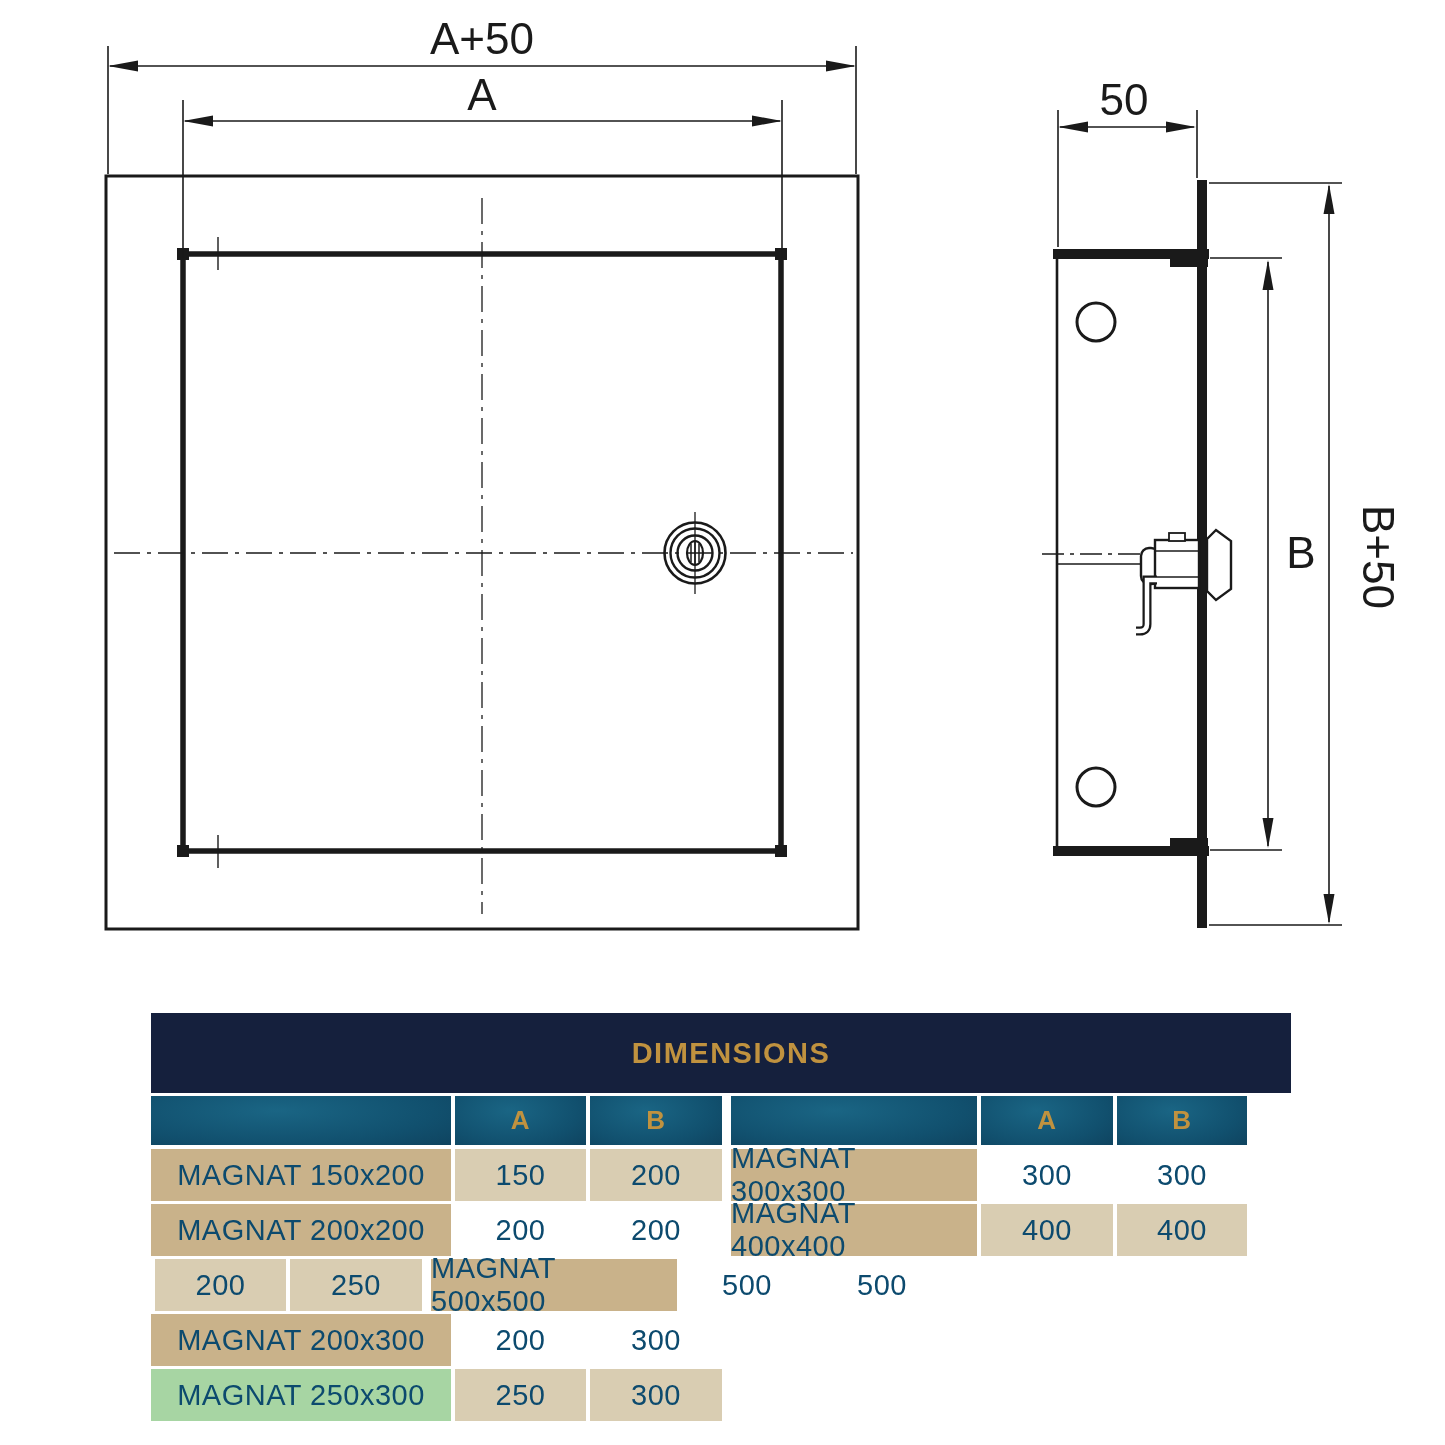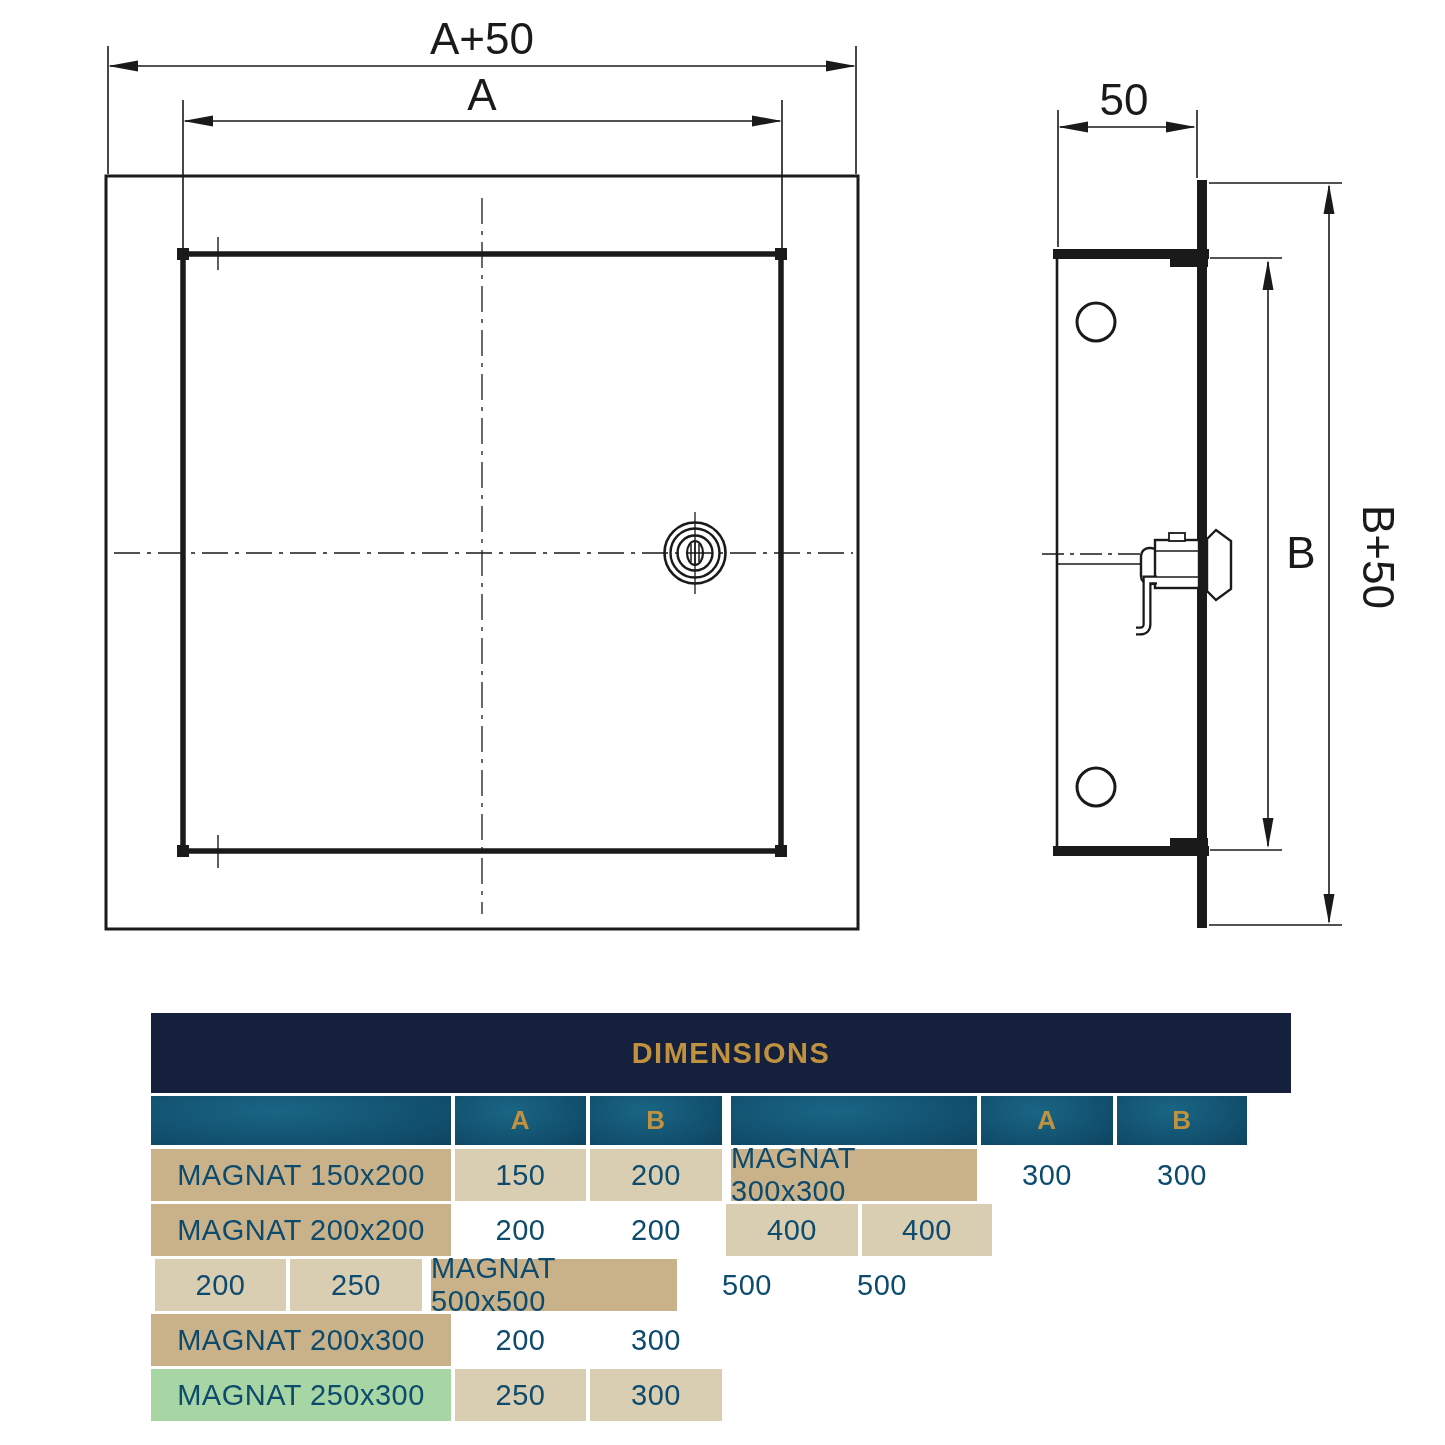--- a/index.html
+++ b/index.html
@@ -163,20 +163,21 @@
       <div class="cell drow-cell c-b ltan navy-tx">200</div>
       <div class="cell drow-cell c-name2 tan navy-tx">MAGNAT 300x300</div>
       <div class="cell drow-cell c-a2 white navy-tx">300</div>
       <div class="cell drow-cell c-b2 white navy-tx">300</div>
     </div>
 
     <div class="t-row">
       <div class="cell drow-cell c-name tan navy-tx">MAGNAT 200x200</div>
       <div class="cell drow-cell c-a white navy-tx">200</div>
       <div class="cell drow-cell c-b white navy-tx">200</div>
+      <div class="cell drow-cell c-name2 tan navy-tx">MAGNAT 400x400</div>
       <div class="cell drow-cell c-a2 ltan navy-tx">400</div>
       <div class="cell drow-cell c-b2 ltan navy-tx">400</div>
     </div>
 
     <div class="t-row">
       <div class="cell drow-cell c-a ltan navy-tx">200</div>
       <div class="cell drow-cell c-b ltan navy-tx">250</div>
       <div class="cell drow-cell c-name2 tan navy-tx">MAGNAT 500x500</div>
       <div class="cell drow-cell c-a2 white navy-tx">500</div>
       <div class="cell drow-cell c-b2 white navy-tx">500</div>

